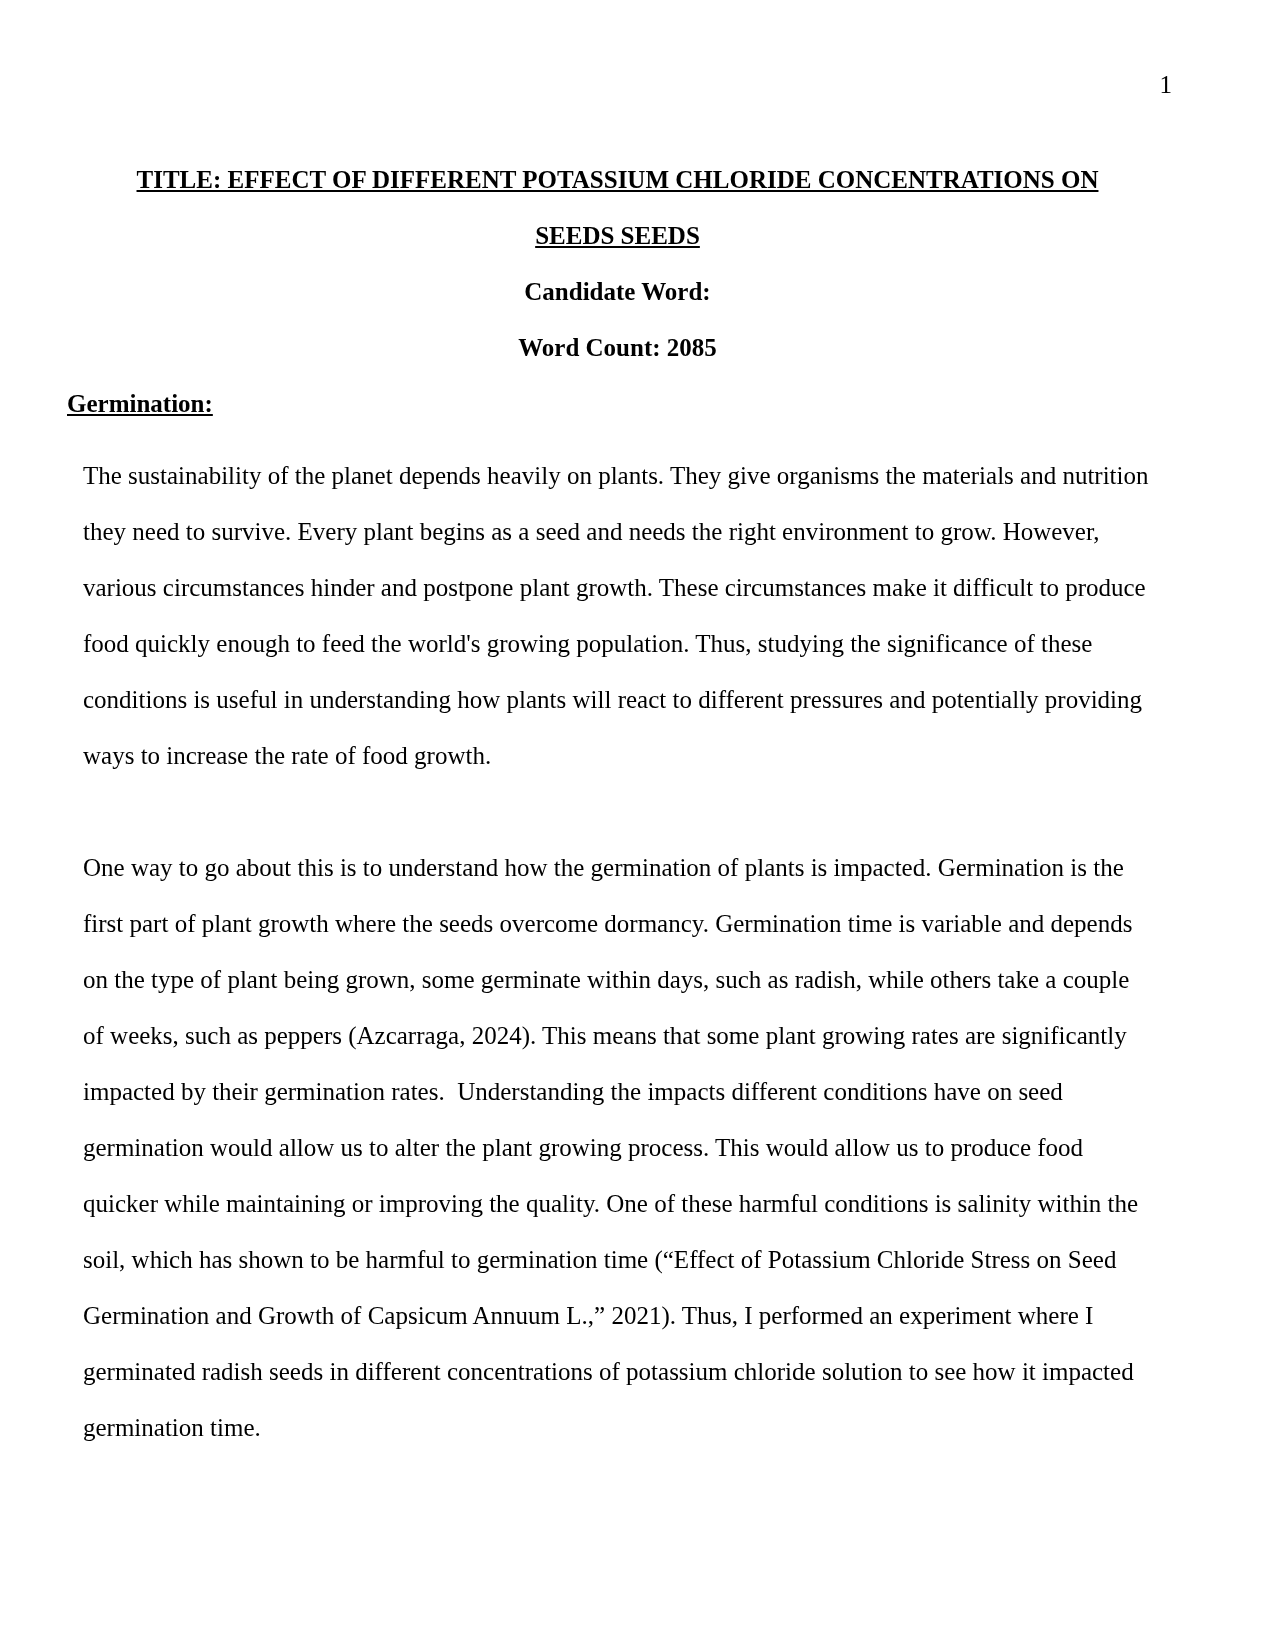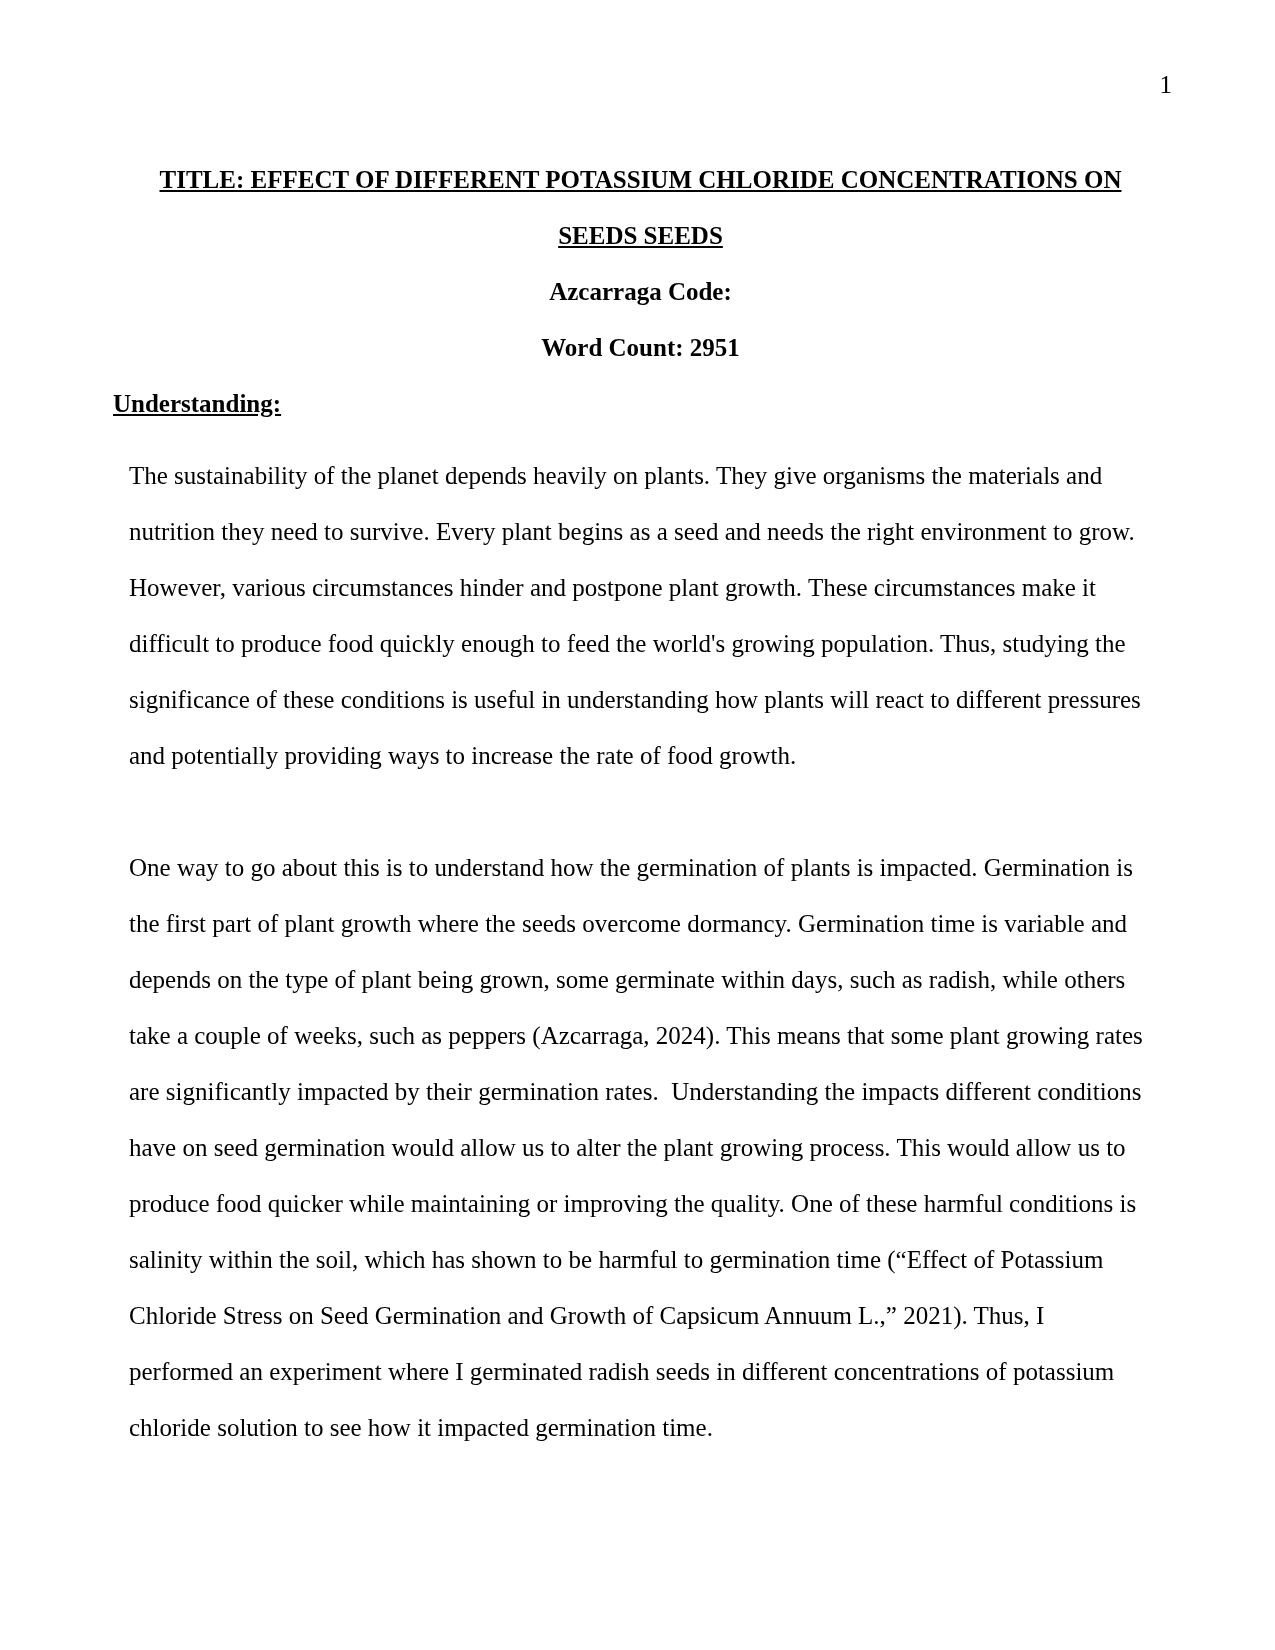--- a/index.html
+++ b/index.html
@@ -18,21 +18,21 @@
     line-height: 56px;
     overflow: hidden;
   }
   .page-number {
     position: absolute;
     top: 72px;
     right: 103px;
     line-height: 25px;
   }
   .content {
-    padding: 152px 107px 0 113px;
+    padding: 152px 107px 0 67px;
   }
   .center { text-align: center; }
   .bold   { font-weight: bold; }
   .u      { text-decoration: underline; }
   .doc-title { margin: 0; font-size: inherit; font-weight: bold; }
   .para {
     margin: 16px;
     white-space: pre-wrap;
     text-align: left;
   }
@@ -45,25 +45,25 @@
 
   <div class="page-number">1</div>
 
   <div class="content">
 
     <h1 class="doc-title">
       <div class="center"><span class="u">TITLE: EFFECT OF DIFFERENT POTASSIUM CHLORIDE CONCENTRATIONS ON</span></div>
       <div class="center"><span class="u">SEEDS SEEDS</span></div>
     </h1>
 
-    <div class="center bold">Azcarraga Code:</div>
+    <div class="center bold">Candidate Word:</div>
 
-    <div class="center bold">Word Count: 2951</div>
+    <div class="center bold">Word Count: 2085</div>
 
 
-    <div class="bold"><span class="u">Understanding:</span></div>
+    <div class="bold"><span class="u">Germination:</span></div>
 
     <p class="para">The sustainability of the planet depends heavily on plants. They give organisms the materials and nutrition they need to survive. Every plant begins as a seed and needs the right environment to grow. However, various circumstances hinder and postpone plant growth. These circumstances make it difficult to produce food quickly enough to feed the world's growing population. Thus, studying the significance of these conditions is useful in understanding how plants will react to different pressures and potentially providing ways to increase the rate of food growth.</p>
 
     <p class="para para-gap">One way to go about this is to understand how the germination of plants is impacted. Germination is the first part of plant growth where the seeds overcome dormancy. Germination time is variable and depends on the type of plant being grown, some germinate within days, such as radish, while others take a couple of weeks, such as peppers (Azcarraga, 2024). This means that some plant growing rates are significantly impacted by their germination rates.  Understanding the impacts different conditions have on seed germination would allow us to alter the plant growing process. This would allow us to produce food quicker while maintaining or improving the quality. One of these harmful conditions is salinity within the soil, which has shown to be harmful to germination time (“Effect of Potassium Chloride Stress on Seed Germination and Growth of Capsicum Annuum L.,” 2021). Thus, I performed an experiment where I germinated radish seeds in different concentrations of potassium chloride solution to see how it impacted germination time.</p>
 
   </div>
 </div>
 
 </body></html>

